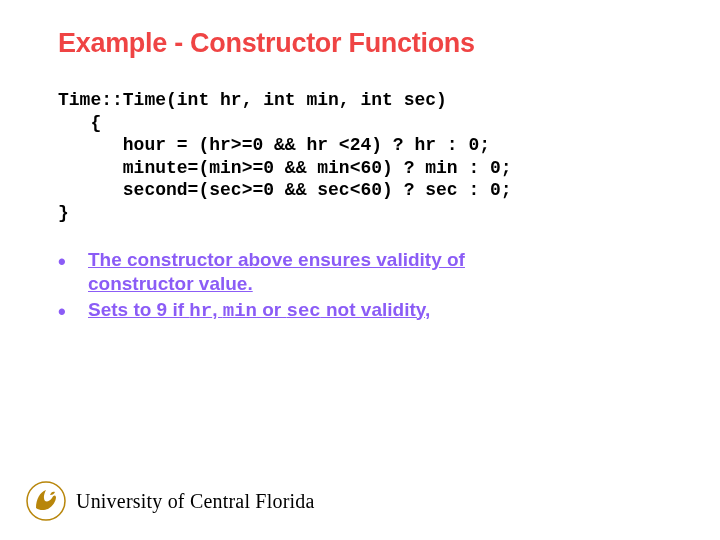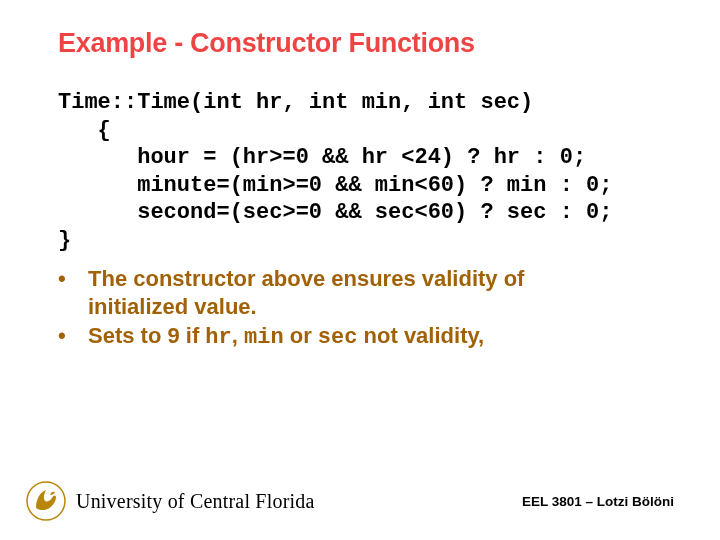--- a/index.html
+++ b/index.html
@@ -20,40 +20,41 @@
   .title {
     font-size: 27px;
     font-weight: bold;
     color: #ef4444;
     font-family: Arial, Helvetica, sans-serif;
     margin-bottom: 30px;
     letter-spacing: -0.3px;
   }
   .code-block {
     font-family: "Courier New", Courier, monospace;
-    font-size: 22px;
+    font-size: 18px;
     font-weight: bold;
     line-height: 1.25;
     color: #000;
     white-space: pre;
-    margin-bottom: 11px;
+    margin-bottom: 24px;
   }
   .bullets {
     list-style: none;
     padding: 0;
     margin-left: 0;
   }
   .bullets li {
-    font-size: 22px;
+    font-size: 19px;
     font-weight: bold;
-    color: #a16207;
+    color: #8b5cf6;
     line-height: 1.25;
     padding-left: 30px;
     position: relative;
     margin-bottom: 2px;
+    text-decoration: underline;
   }
   .bullets li::before {
     content: "•";
     position: absolute;
     left: 0;
     top: 0;
     font-size: 22px;
   }
   .inline-code {
     font-family: "Courier New", Courier, monospace;
@@ -104,34 +105,33 @@
   <div class="code-block">Time::Time(int hr, int min, int sec)
    {
       hour = (hr&gt;=0 &amp;&amp; hr &lt;24) ? hr : 0;
       minute=(min&gt;=0 &amp;&amp; min&lt;60) ? min : 0;
       second=(sec&gt;=0 &amp;&amp; sec&lt;60) ? sec : 0;
 }</div>
 
   <ul class="bullets">
     <li>
       <span>The constructor above ensures validity of</span><br>
-      <span>initialized value.</span>
+      <span>constructor value.</span>
     </li>
     <li>
       <span>Sets to 9 if </span><span class="inline-code">hr</span><span>, </span><span class="inline-code">min</span><span> or </span><span class="inline-code">sec</span><span> not validity,</span>
     </li>
   </ul>
 
   <div class="footer">
     <div class="logo-group">
       <div class="pegasus">
         <svg viewBox="0 0 40 40" width="40" height="40">
           <circle cx="20" cy="20" r="19" fill="none" stroke="#b8860b" stroke-width="1.5"></circle>
           <path d="M10 27 C10 18 14 11 20 9 C18 13 17 17 19 20 C21 21 24 20 26 17 C28 14 29 14 30 16 C30 20 27 25 22 28 C19 29 14 30 10 27 Z" fill="#b8860b"></path>
           <path d="M24 14 C25 11 27 10 29 11 C28 13 27 14 24 14 Z" fill="#b8860b"></path>
         </svg>
       </div>
       <div class="uni-name">University of Central Florida</div>
     </div>
-    <div class="course-info">EEL 3801 – Lotzi Bölöni</div>
   </div>
 
 </div>
 
 </body></html>

